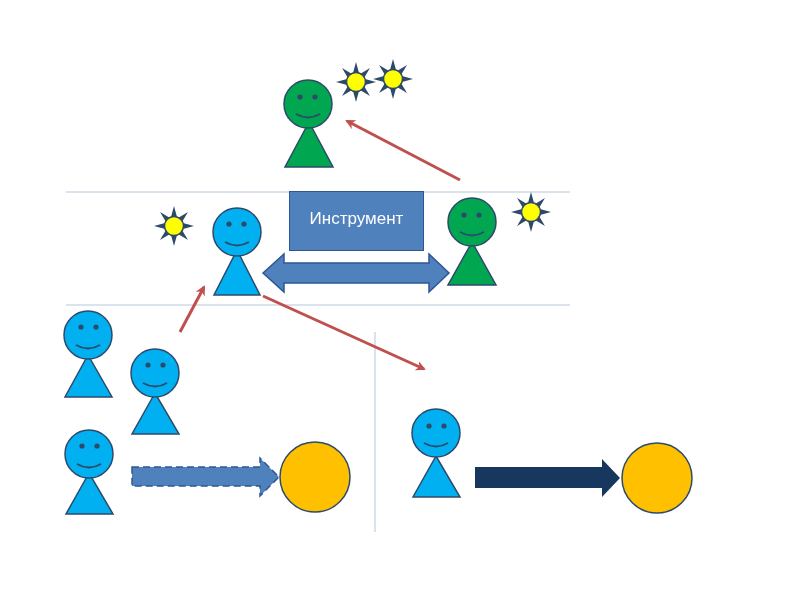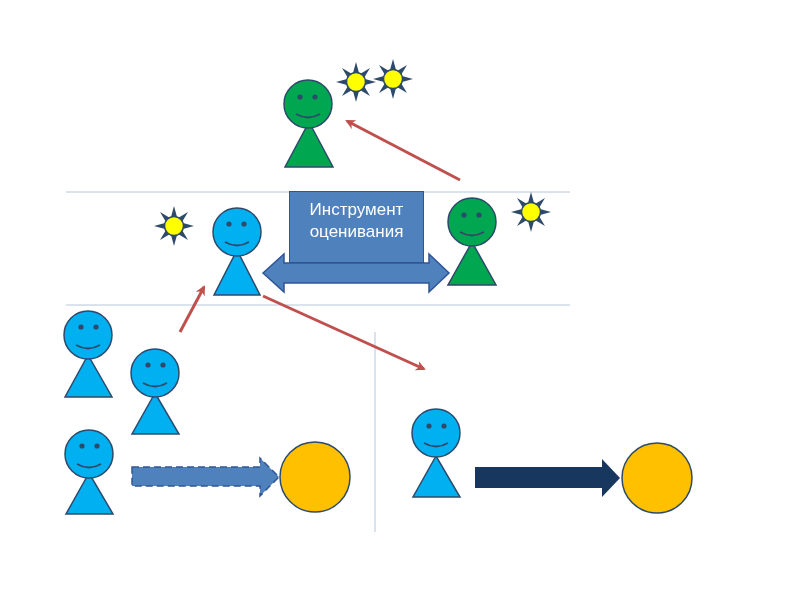--- a/index.html
+++ b/index.html
@@ -1,18 +1,18 @@
 <!DOCTYPE html>
 <html><head>
 <meta charset="utf-8">
 <style>
   html,body{margin:0;padding:0;background:#ffffff;}
   body{width:800px;height:600px;position:relative;overflow:hidden;font-family:"Liberation Sans",sans-serif;}
   svg{position:absolute;left:0;top:0;}
-  .label-box{position:absolute;left:289px;top:191px;width:135px;height:72px;background:#4f81bd;border:1.5px solid #2f5597;box-sizing:border-box;color:#ffffff;font-size:17px;line-height:22px;text-align:center;padding-top:7px;}
+  .label-box{position:absolute;left:289px;top:191px;width:135px;height:60px;background:#4f81bd;border:1.5px solid #2f5597;box-sizing:border-box;color:#ffffff;font-size:17px;line-height:22px;text-align:center;padding-top:16px;}
 </style>
 </head>
 <body>
 
 <svg width="800" height="600" viewBox="0 0 800 600">
   <defs>
     <marker id="redhead" markerWidth="10" markerHeight="10" refX="8" refY="5" orient="auto" markerUnits="userSpaceOnUse">
       <path d="M0,0 L10,5 L0,10 L3,5 Z" fill="#c0504d"></path>
     </marker>
     <g id="sun">
@@ -106,14 +106,13 @@
     <path d="M424,443 Q436,450 448,443" fill="none" stroke="#2e4a6b" stroke-width="1.8"></path>
   </g>
 
   <path d="M475,467 L602,467 L602,459 L620,478 L602,497 L602,488 L475,488 Z" fill="#17375e"></path>
 
   <circle cx="657" cy="478" r="35" fill="#ffc000" stroke="#2e4a6b" stroke-width="1.5"></circle>
 </svg>
 
 <div class="label-box">
   <div>Инструмент</div>
-  <div>оценивания</div>
 </div>
 
 </body></html>

